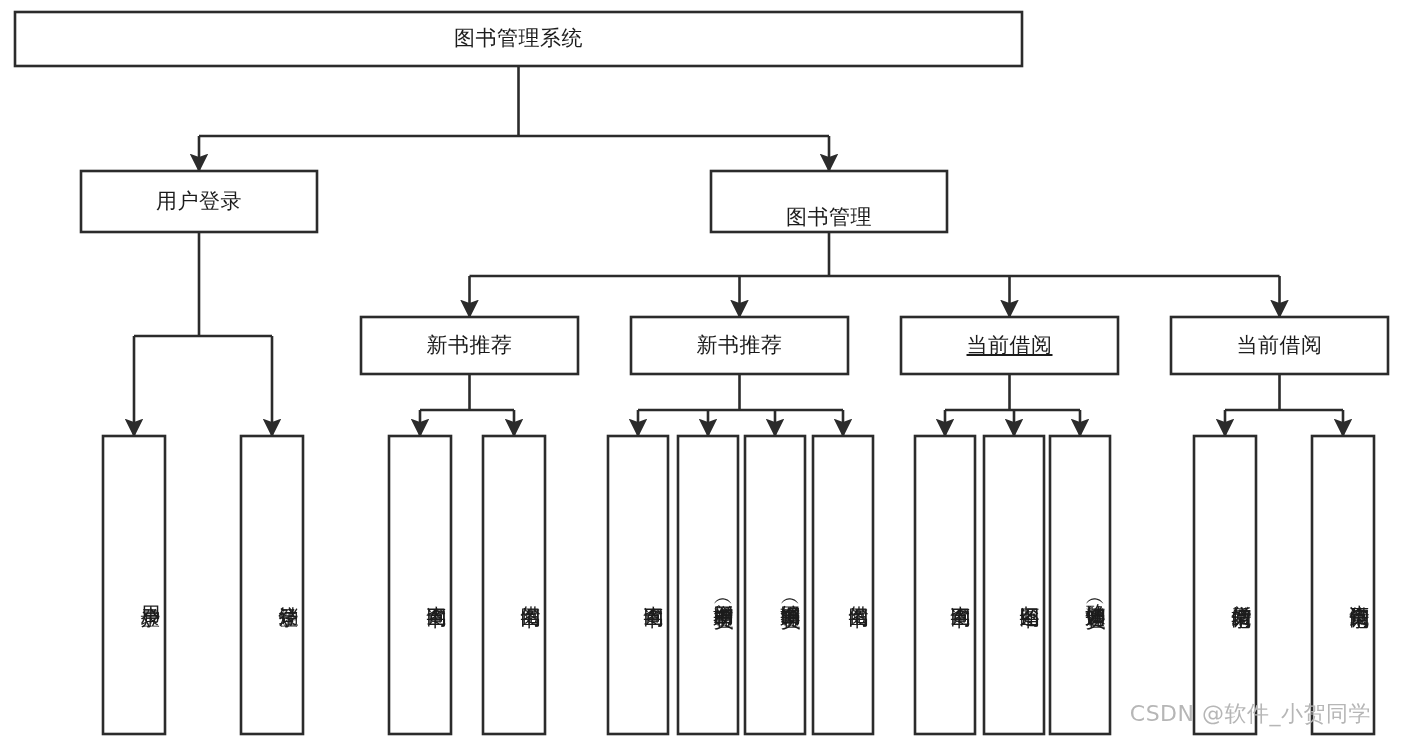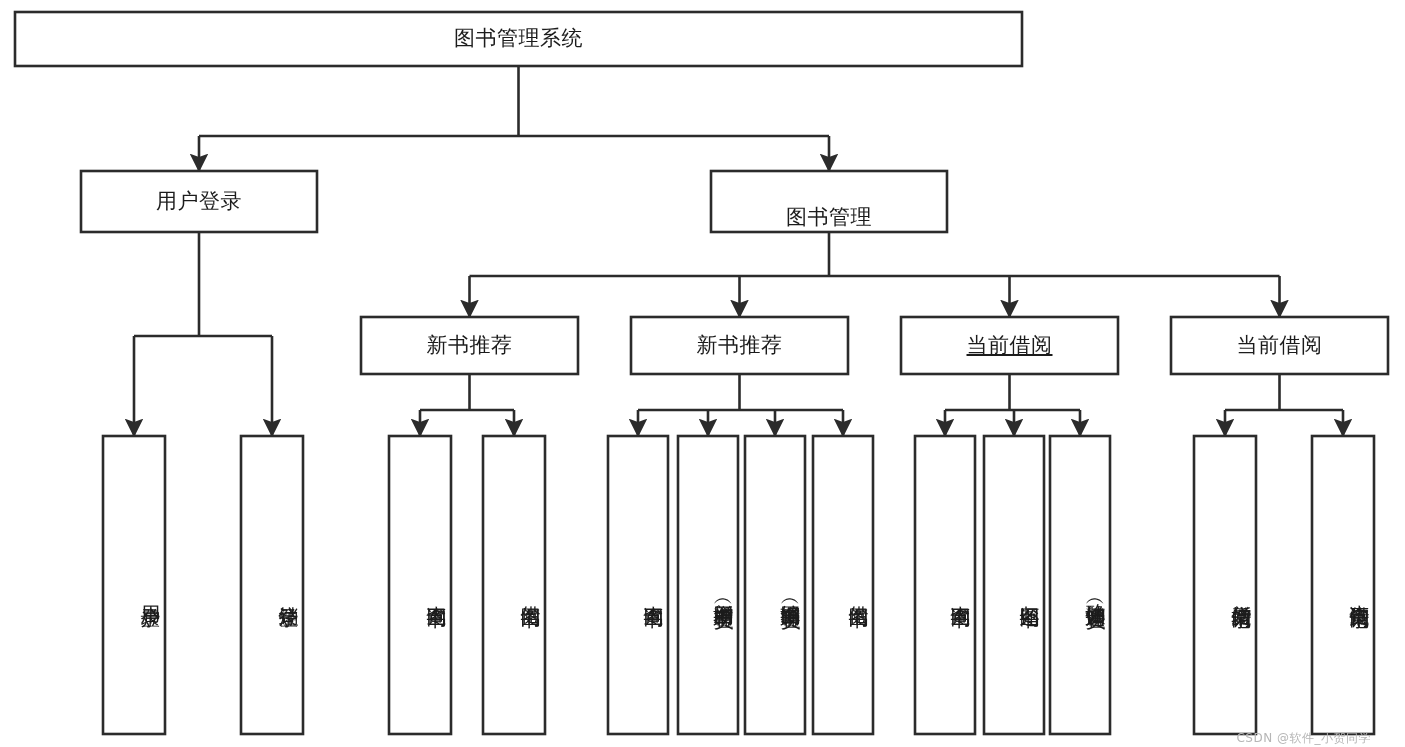--- a/index.html
+++ b/index.html
@@ -64,23 +64,23 @@
     line-height: 1.42;
     writing-mode: vertical-rl;
     text-orientation: upright;
     letter-spacing: 1px;
     white-space: nowrap;
     pointer-events: none;
   }
   .watermark {
     position: absolute;
     right: 10px;
-    bottom: 0;
+    bottom: 18px;
     color: #b6b6b6;
-    font-size: 12px;
+    font-size: 22px;
     letter-spacing: 0.5px;
     white-space: nowrap;
     pointer-events: none;
   }
 </style>
 </head>
 <body>
 
 <div id="diagram-root">
 

